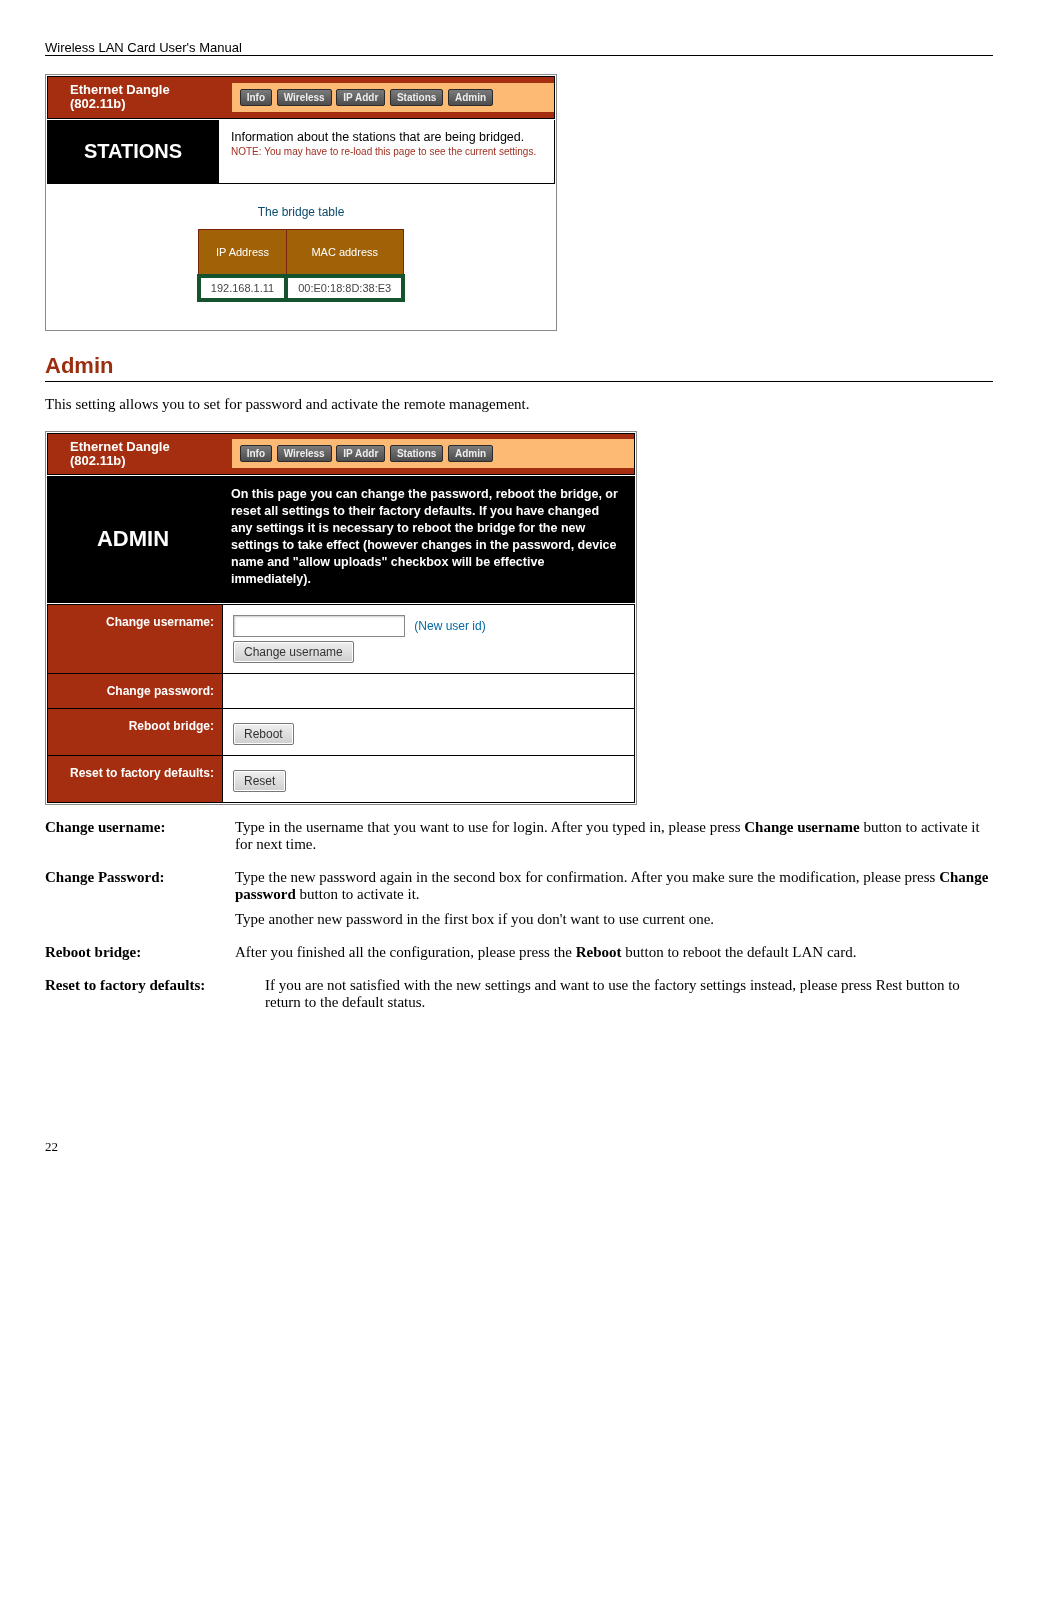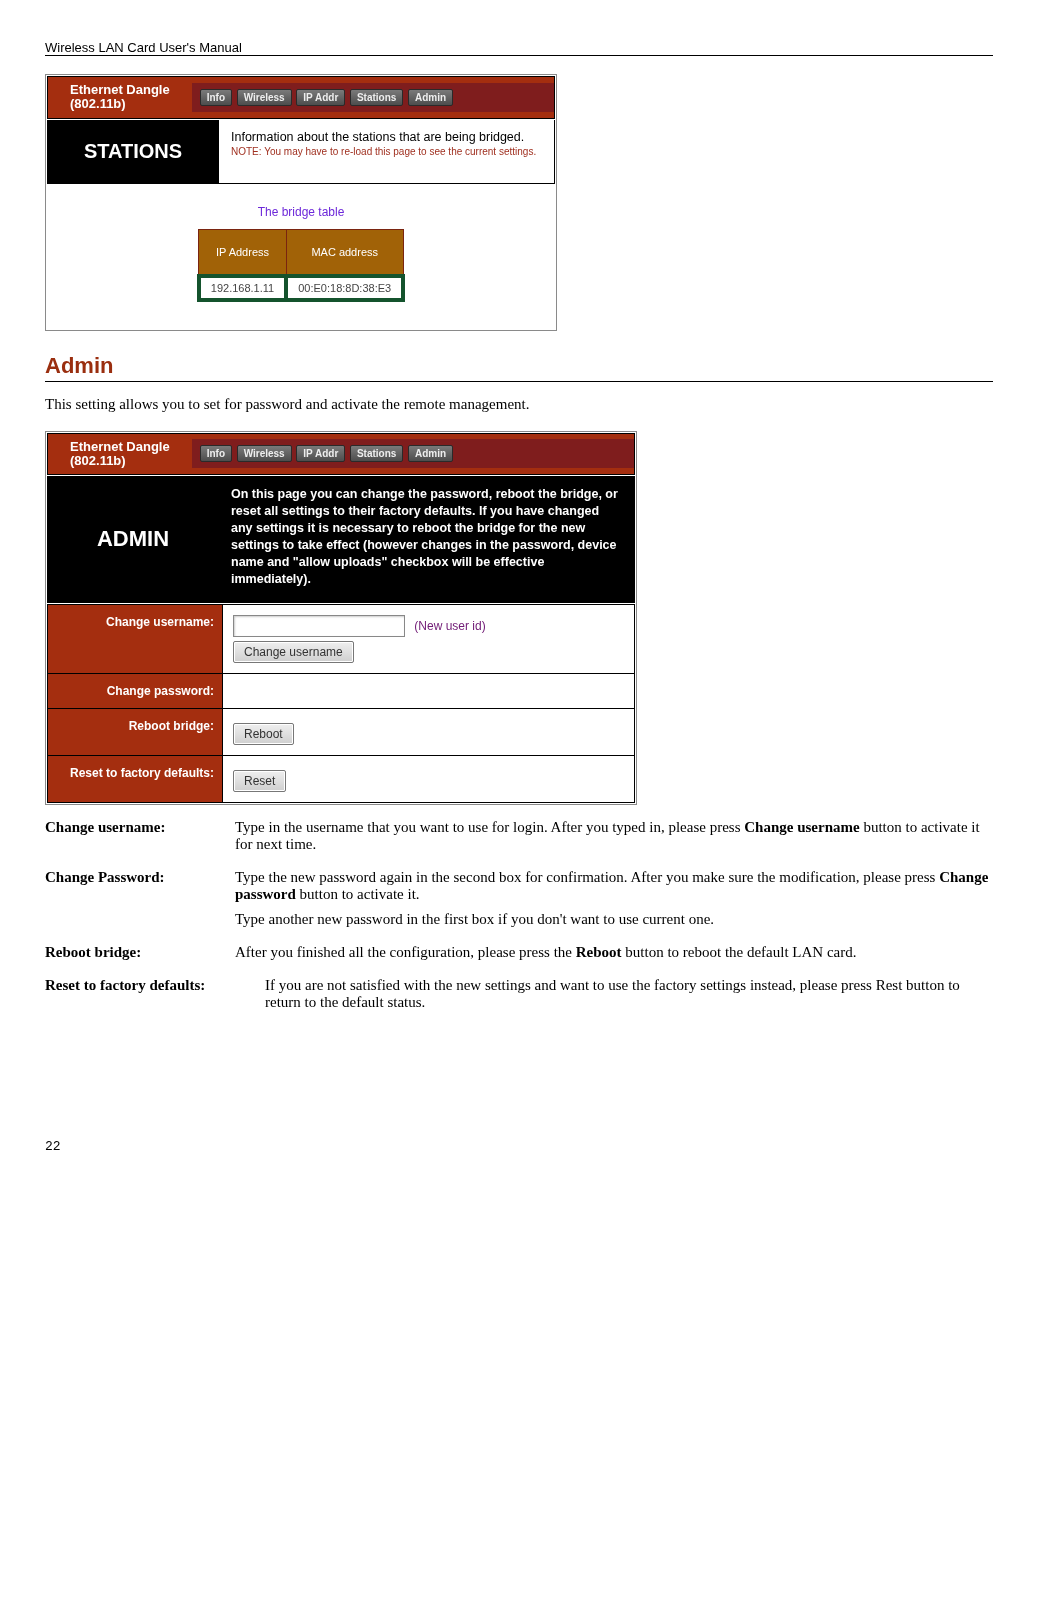--- a/index.html
+++ b/index.html
@@ -12,21 +12,21 @@
     width: 948px;
   }
   .doc-header {
     font-family: Verdana, Arial, sans-serif;
     font-size: 13px;
     border-bottom: 1px solid #000;
     padding-bottom: 0;
     margin-bottom: 12px;
   }
   .page-number {
-    font-family: Liberation Mono, monospace;
+    font-family: Liberation Serif, serif;
     font-size: 13px;
     margin-top: 120px;
   }
   .section-title {
     font-family: Verdana, Arial, sans-serif;
     color: #9a2e0f;
     font-weight: bold;
     font-size: 22px;
     border-bottom: 1px solid #000;
     padding-bottom: 2px;
@@ -54,23 +54,24 @@
     display: flex;
     align-items: center;
     font-family: Arial, sans-serif;
     font-weight: bold;
     font-size: 13px;
     border: 1px solid #000;
     margin:1px;
   }
   .shot-title { padding: 6px 22px; line-height: 1.1; }
   .tabbar {
-    background: #7f1d1d;
+    background: #fdba74;
     flex: 1;
     padding: 6px 8px;
+    margin-left: 40px;
   }
   .tab {
     display: inline-block;
     background: #555;
     background: linear-gradient(#7a7a7a,#4d4d4d);
     border: 1px solid #2a2a2a;
     border-radius: 2px;
     color: #eee;
     font-size: 10px;
     font-weight: bold;
@@ -106,21 +107,21 @@
     flex:1;
     border-bottom:1px solid #000;
   }
   .banner-note { color: #a03020; font-size: 10px; }
   .bridge-table-wrap {
     text-align: center;
     padding: 20px 0 28px 0;
     font-family: Arial, sans-serif;
     font-size: 12px;
   }
-  .bridge-table-caption { margin-bottom: 10px; color:#6d28d9; }
+  .bridge-table-caption { margin-bottom: 10px; color:#0c4a6e; }
   table.bridge-table { margin: 0 auto; border-collapse: collapse; font-size: 11px; }
   table.bridge-table th {
     background: #a16207;
     color: #fff;
     font-weight: normal;
     padding: 16px 10px;
     border: 1px solid #7a2410;
   }
   table.bridge-table td {
     padding: 4px 10px;
@@ -157,21 +158,21 @@
   }
   .fake-input {
     display: inline-block;
     width: 170px;
     height: 20px;
     border: 1px solid #888;
     box-shadow: inset 1px 1px 2px #ccc;
     background: #fff;
     vertical-align: middle;
   }
-  .hint { color: #701a75; font-size: 12px; margin-left: 6px; vertical-align: middle; margin-top: 48px; }
+  .hint { color: #0369a1; font-size: 12px; margin-left: 6px; vertical-align: middle; margin-top: 48px; }
   .fake-button {
     display: inline-block;
     background: linear-gradient(#efefef,#cfcfcf);
     border: 1px solid #777;
     border-radius: 2px;
     padding: 3px 10px;
     font-size: 12px;
     color: #333;
     margin-top: 4px;
     box-shadow: inset 0 0 0 1px #fff;

